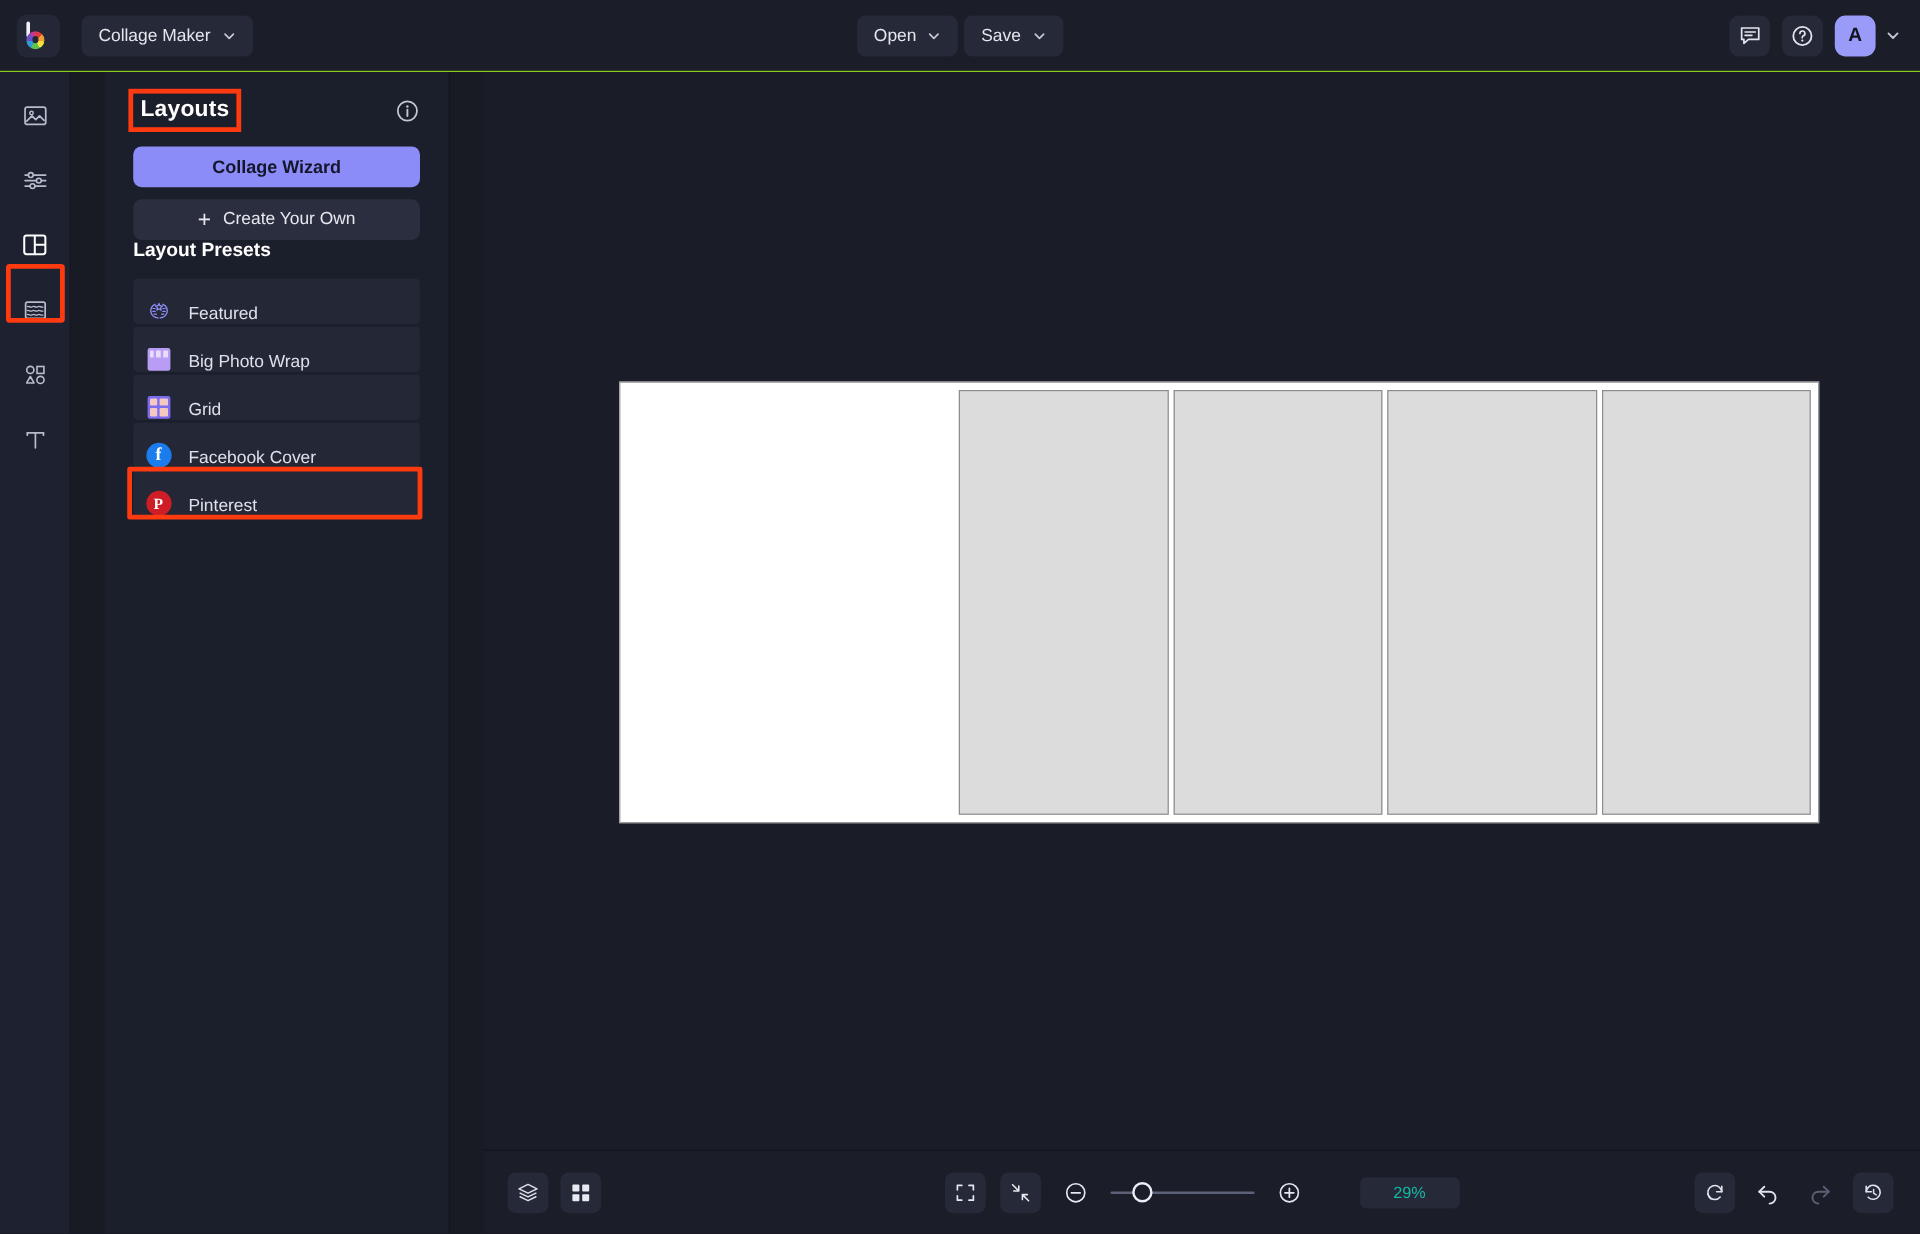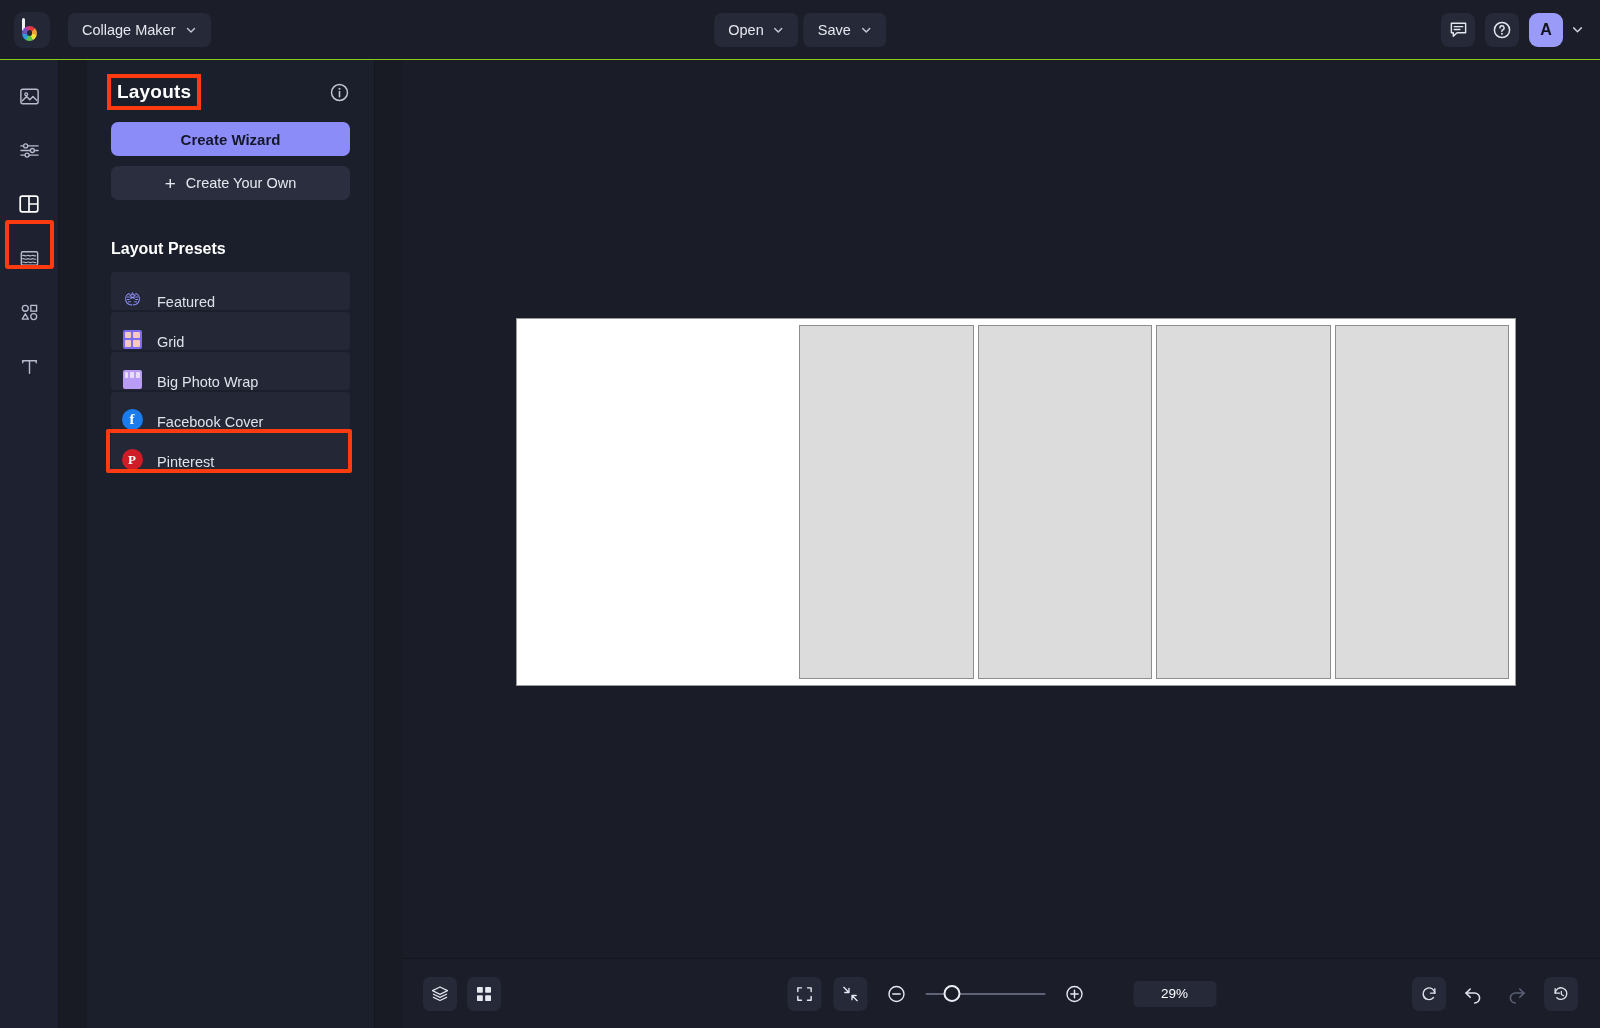--- a/index.html
+++ b/index.html
@@ -115,21 +115,21 @@
   .secondary-btn {
     height: 34px; width: 100%; border-radius: 7px; background: #2a2e3f;
     color: #e7e8ef; font-size: 14.5px;
     display: flex; align-items: center; justify-content: center; gap: 10px;
     margin-top: 10px;
   }
   .plus-glyph { font-size: 19px; line-height: 1; color: #e7e8ef; font-weight: 300; }
 
   .section-label {
     color: #ffffff; font-size: 16px; font-weight: 700;
-    margin-top: 40px; margin-bottom: 14px;
+    margin-bottom: 14px;
   }
   .preset-list { display: flex; flex-direction: column; gap: 2px; position: relative; }
   .preset-row {
     height: 38px; border-radius: 4px; background: #232736;
     display: flex; align-items: flex-end; padding-left: 10px; gap: 14px;
   }
   .preset-label { color: #dfe1ea; font-size: 14.5px; }
   .preset-hl {
     position: absolute; left: -5px; width: 246px; height: 44px;
     border: 4px solid #fd3a10; border-radius: 2px; pointer-events: none;
@@ -189,21 +189,21 @@
   }
   .bb-right { position: absolute; right: 22px; display: flex; align-items: center; gap: 10px; }
   .zoom-slider { width: 120px; height: 18px; position: relative; display: flex; align-items: center; }
   .zoom-track { position: absolute; left: 0; right: 0; height: 2px; background: #5d6279; border-radius: 2px; }
   .zoom-knob {
     position: absolute; left: 18px; width: 17px; height: 17px; border-radius: 50%;
     background: #1b1d29; border: 2.5px solid #eceef5;
   }
   .zoom-badge {
     height: 26px; min-width: 52px; padding: 0 28px; border-radius: 5px;
-    background: #262938; color: #ffffff; font-size: 13.5px;
+    background: #262938; color: #14b8a6; font-size: 13.5px;
     display: flex; align-items: center; justify-content: center; margin-left: 30px;
   }
   .ic-btn { width: 34px; height: 34px; border-radius: 7px; background: #262938;
     display: flex; align-items: center; justify-content: center; color: #e1e3ec; }
   .ic-plain { width: 34px; height: 34px; display: flex; align-items: center; justify-content: center; color: #e1e3ec; }
   .ic-plain.dim { color: #5b6075; }
   svg { display: block; }
 </style>
 </head>
 <body>
@@ -336,21 +336,21 @@
         <span class="info-icon">
           <svg width="21" height="21" viewBox="0 0 20 20">
               <circle cx="10" cy="10" r="7.6" fill="none" stroke="currentColor" stroke-width="1.4"></circle>
               <circle cx="10" cy="6.4" r=".95" fill="currentColor"></circle>
               <path d="M10 9v5" stroke="currentColor" stroke-width="1.5" stroke-linecap="round"></path>
             </svg>
         </span>
       </div>
 
       <div class="primary-btn">
-        <span>Create Wizard</span>
+        <span>Collage Wizard</span>
       </div>
 
       <div class="secondary-btn">
         <span class="plus-glyph">+</span>
         <span>Create Your Own</span>
       </div>
 
       <div class="section-label">Layout Presets</div>
 
       <div class="preset-list">
@@ -362,39 +362,39 @@
                 <path d="M8.2 5.2C5 6.6 3.4 10 4.4 13.2c.9 2.9 3.6 4.8 6.6 5" fill="none" stroke="#8e8ff6" stroke-width="1.3" stroke-linecap="round"></path>
                 <path d="M15.8 5.2C19 6.6 20.6 10 19.6 13.2c-.9 2.9-3.6 4.8-6.6 5" fill="none" stroke="#8e8ff6" stroke-width="1.3" stroke-linecap="round"></path>
                 <path d="M6.1 9.2h2.3M6.1 12h2.3M7.3 14.6h2.3M15.6 9.2h2.3M15.6 12h2.3M14.4 14.6h2.3" stroke="#8e8ff6" stroke-width="1.1" stroke-linecap="round"></path>
               </svg>
           </span>
           <span class="preset-label">Featured</span>
         </div>
 
         <div class="preset-row">
           <span class="picon">
+            <span class="ic-wrap">
+                <span></span>
+                <span></span>
+                <span></span>
+              </span>
+          </span>
+          <span class="preset-label">Big Photo Wrap</span>
+        </div>
+
+        <div class="preset-row">
+          <span class="picon">
             <span class="ic-grid">
                 <span></span>
                 <span></span>
                 <span></span>
                 <span></span>
               </span>
           </span>
           <span class="preset-label">Grid</span>
-        </div>
-
-        <div class="preset-row">
-          <span class="picon">
-            <span class="ic-wrap">
-                <span></span>
-                <span></span>
-                <span></span>
-              </span>
-          </span>
-          <span class="preset-label">Big Photo Wrap</span>
         </div>
 
 
         <div class="preset-row">
           <span class="picon">
             <span class="ic-fb">f</span>
           </span>
           <span class="preset-label">Facebook Cover</span>
         </div>
 

